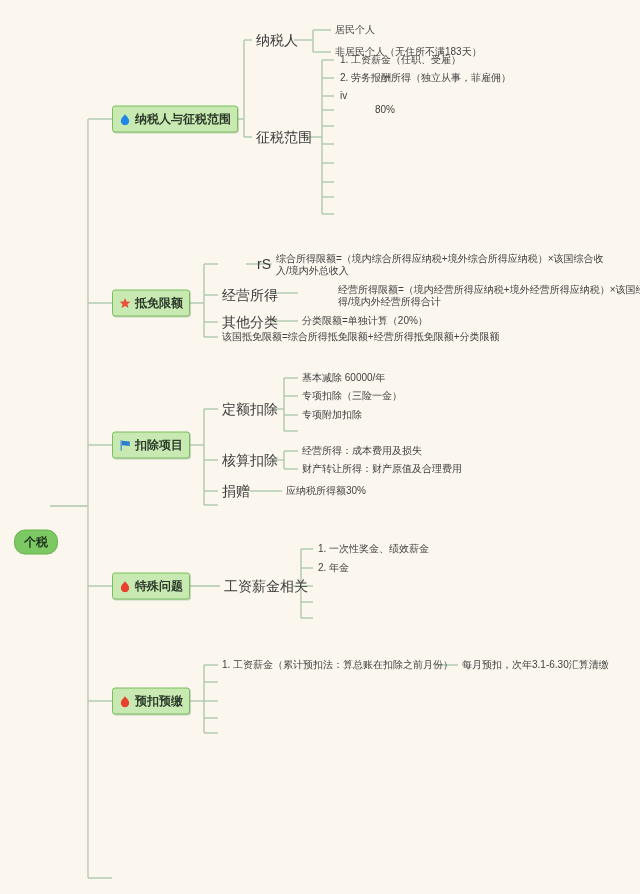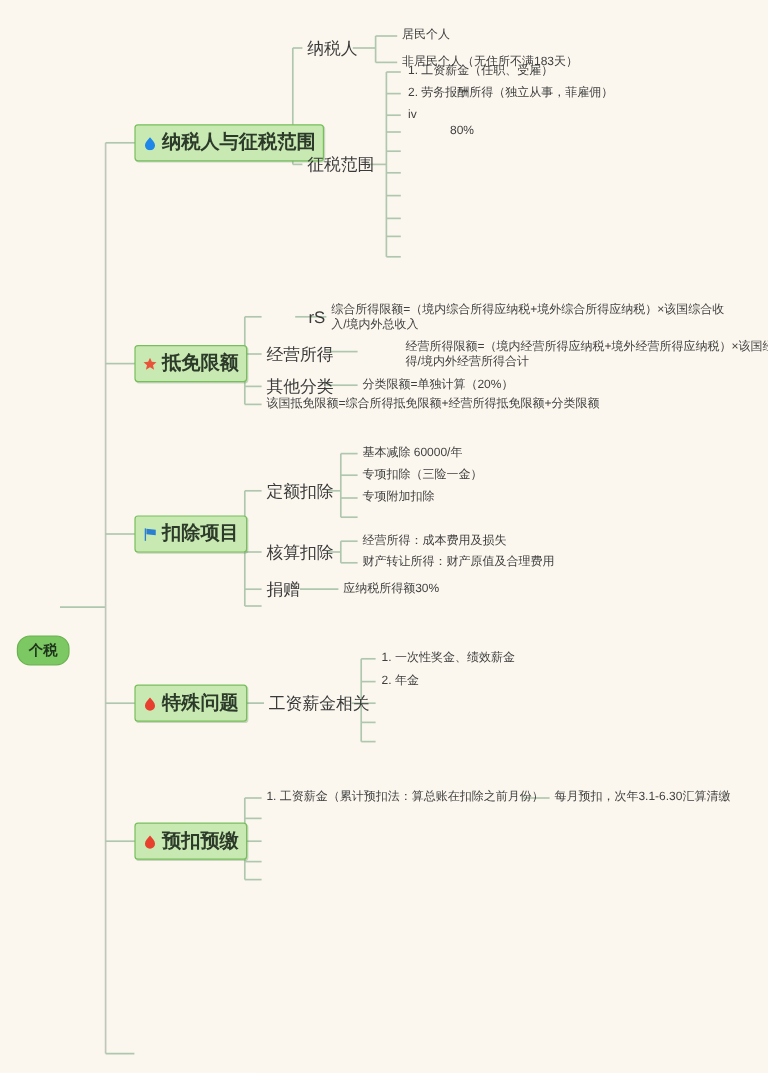--- a/index.html
+++ b/index.html
@@ -14,21 +14,21 @@
   .root{
     position:absolute;transform:translateY(-50%);
     background:#7cc862;border:1px solid #6ab24f;border-radius:11px;
     padding:3px 9px;font-size:12px;font-weight:700;color:#1e331c;
     white-space:nowrap;
   }
   .box{
     position:absolute;transform:translateY(-50%);
     display:flex;align-items:center;gap:4px;
     background:#c9e9b3;border:1px solid #77bf5d;border-radius:3px;
-    padding:4px 6px;font-size:16px;font-weight:600;color:#2c3a2a;
+    padding:4px 6px;font-size:12px;font-weight:600;color:#2c3a2a;
     white-space:nowrap;box-shadow:1px 1px 0 rgba(110,150,100,.35);
   }
   .box svg{flex:0 0 auto;display:block;}
   .txt{
     position:absolute;transform:translateY(-50%);
     font-size:10px;color:#3f3f3f;white-space:nowrap;line-height:12px;
   }
   .lbl{font-size:14px;color:#3a3a3a;}
   .wrap{white-space:normal;}
 </style>

